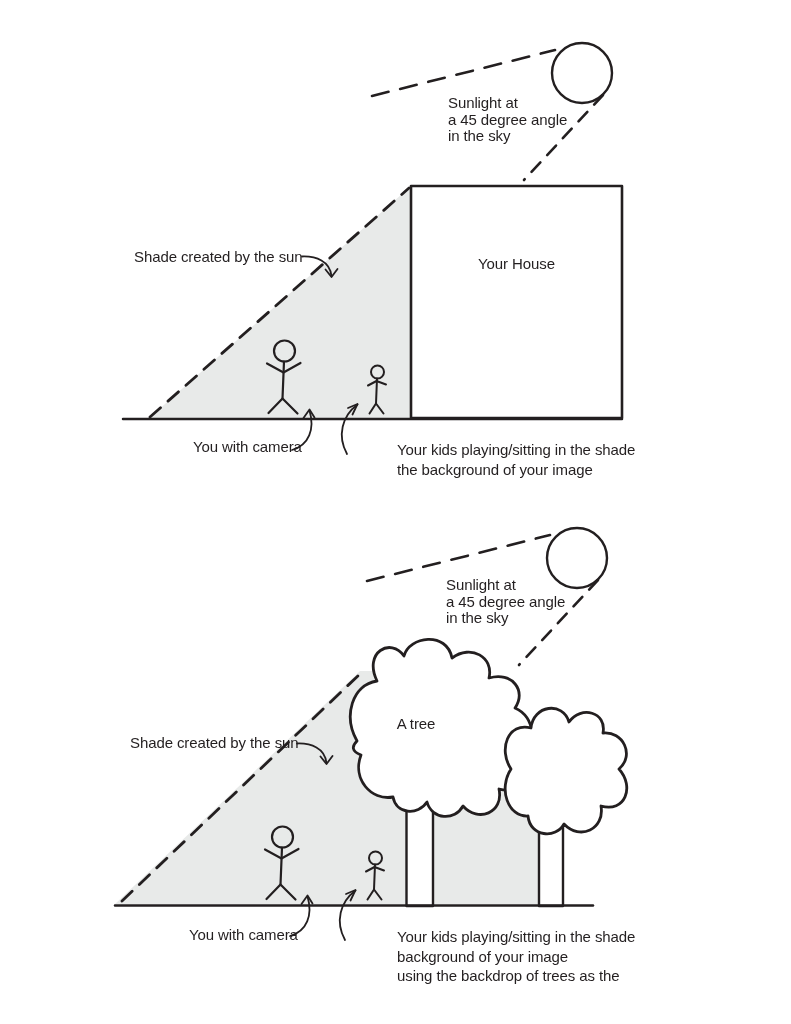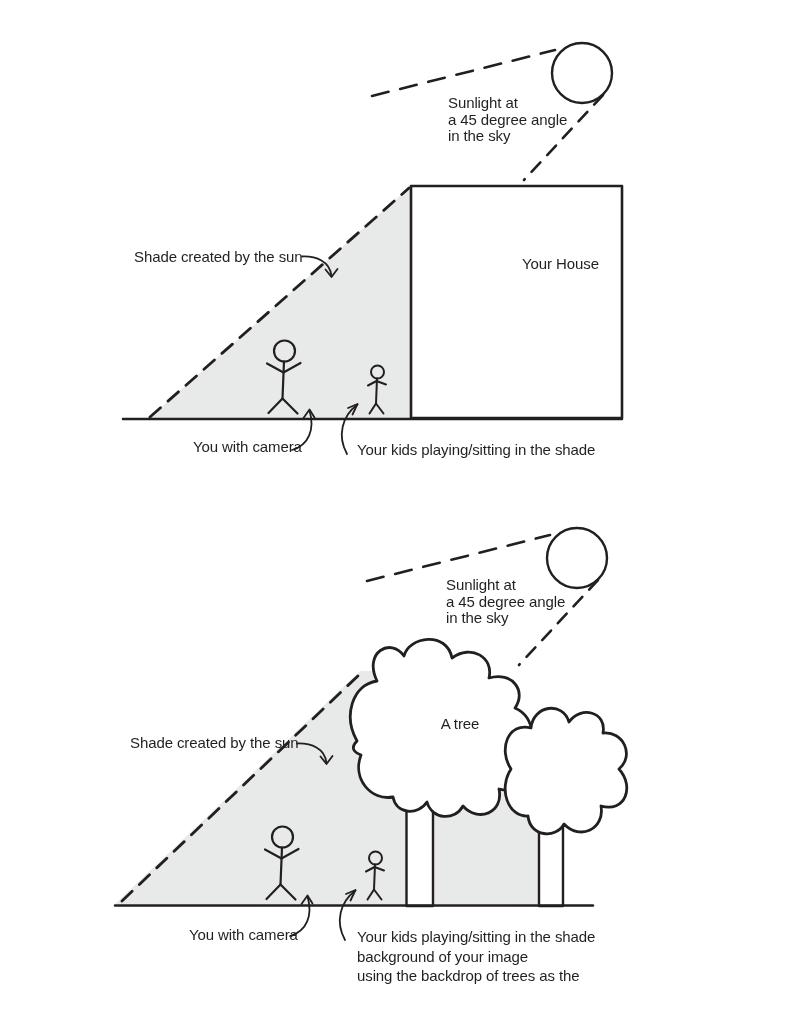--- a/index.html
+++ b/index.html
@@ -6,22 +6,22 @@
   html,body { margin:0; padding:0; background:var(--paper); }
   .canvas {
     position:relative; width:791px; height:1024px; background:var(--paper);
     font-family:"Liberation Sans", sans-serif; color:var(--ink); overflow:hidden;
   }
   svg.art { position:absolute; left:0; top:0; display:block; }
   .s { stroke:var(--ink); fill:none; stroke-linecap:round; stroke-linejoin:round; }
   .f-paper { fill:var(--paper); }
   .f-shade { fill:var(--shade); stroke:none; }
   .label { position:absolute; font-size:15px; line-height:16.5px; letter-spacing:-0.1px; white-space:nowrap; }
-  .label.lh-wide { line-height:19.5px; }
-  .label.center { text-align:center; white-space:nowrap;margin-left:44px; }
+  .label.lh-wide { line-height:19.5px;margin-left:40px; }
+  .label.center { text-align:center; white-space:nowrap; }
 </style>
 </head>
 <body>
 
 <div class="canvas">
 
   <svg class="art" width="791" height="1024" viewBox="0 0 791 1024">
     <defs>
       <g id="sun-group">
         <circle class="s" cx="582" cy="73" r="30" stroke-width="2.4"></circle>
@@ -92,20 +92,21 @@
   <div class="label" style="left:448px; top:95px;">
     <div>Sunlight at</div>
     <div>a 45 degree angle</div>
     <div>in the sky</div>
   </div>
   <div class="label" style="left:134px; top:249px;">Shade created by the sun</div>
   <div class="label center" style="left:411px; top:256px; width:211px;">Your House</div>
   <div class="label" style="left:193px; top:439px;">You with camera</div>
   <div class="label lh-wide" style="left:357px; top:440px;">
     <div>Your kids playing/sitting in the shade</div>
+    <div>the background of your image</div>
   </div>
 
   <div class="label" style="left:446px; top:577px;">
     <div>Sunlight at</div>
     <div>a 45 degree angle</div>
     <div>in the sky</div>
   </div>
   <div class="label" style="left:130px; top:735px;">Shade created by the sun</div>
   <div class="label center" style="left:394px; top:716px; width:44px;text-align:center;">A tree</div>
   <div class="label" style="left:189px; top:927px;">You with camera</div>

